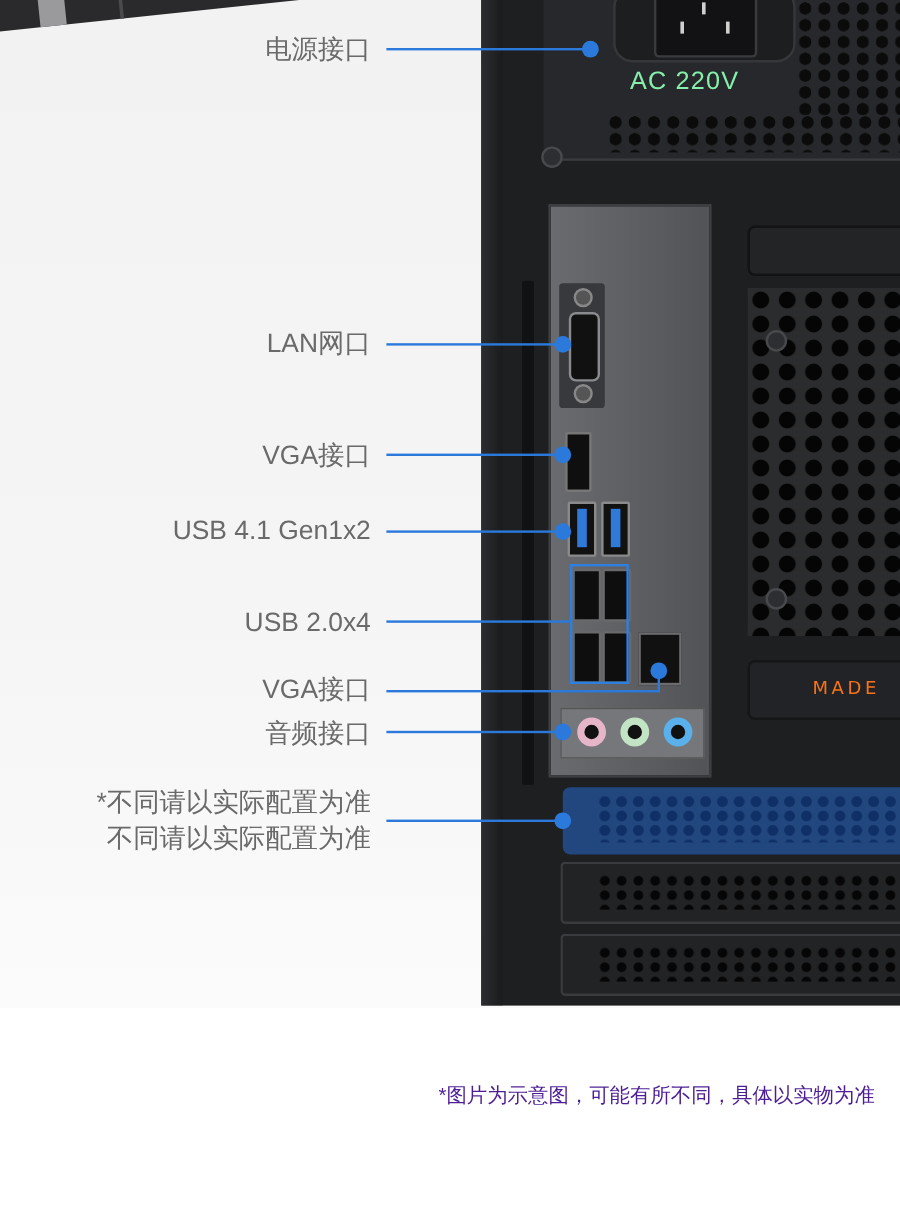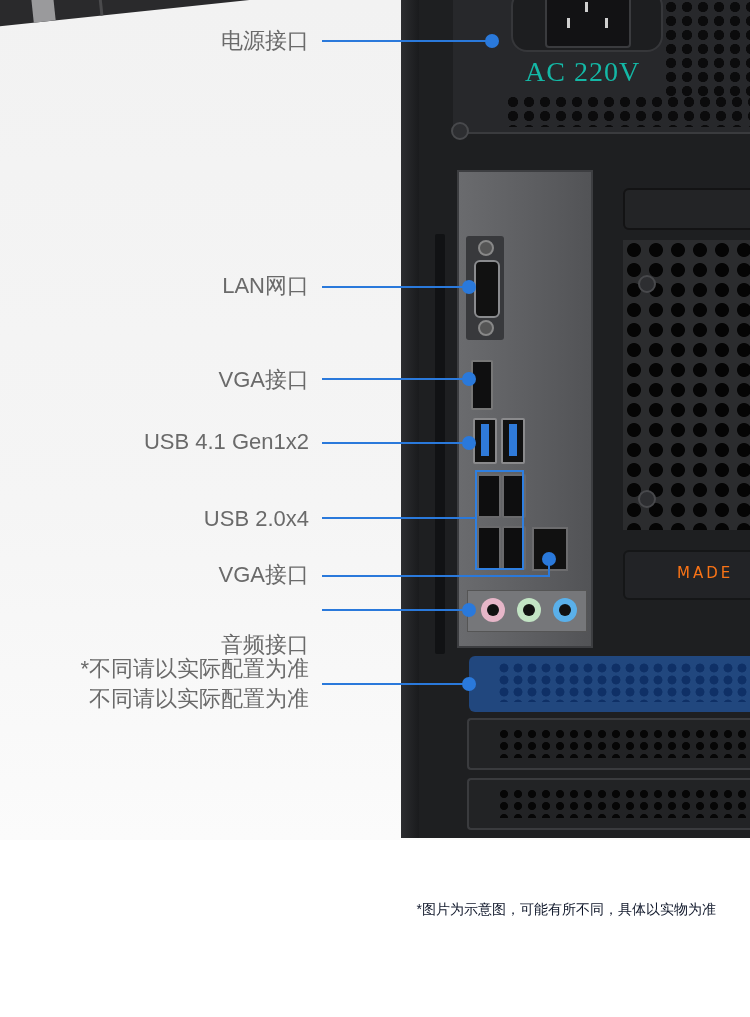--- a/index.html
+++ b/index.html
@@ -10,21 +10,21 @@
   .top-strip .bar2 { position:absolute; top:0; width:3px; height:100%; background:#4a4a4c; left:115px; }
 
   
   .case { position:absolute; left:401px; top:0; width:349px; height:838px; background:#1e1f21; overflow:hidden; }
   .case .edge { position:absolute; left:0; top:0; width:18px; height:838px; background:linear-gradient(90deg,#2c2d30,#1a1b1d); }
   .case .slot-rail { position:absolute; left:34px; top:234px; width:10px; height:420px; background:#111214; border-radius:2px; }
   .psu { position:absolute; left:52px; top:0; width:297px; height:132px; background:#27282b; border-bottom:2px solid #3a3b3e; }
   .psu-socket-plate { position:absolute; left:58px; top:-10px; width:148px; height:58px; background:#1d1e20; border-radius:16px; border:2px solid #36373a; }
   .psu-socket { position:absolute; left:92px; top:-6px; width:82px; height:50px; background:#121214; border-radius:4px; border:2px solid #3a3b3e; }
   .psu-socket i { position:absolute; width:3px; height:10px; background:#cfcfcf; }
-  .ac-label { position:absolute; left:72px; top:56px; color:#14b8a6; font-size:28px; letter-spacing:1px; font-family:Liberation Serif, serif; }
+  .ac-label { position:absolute; left:72px; top:56px; color:#86efac; font-size:21px; letter-spacing:1px; font-family:Liberation Sans, sans-serif; }
   .hex { position:absolute; background-image:radial-gradient(circle at 50% 50%, #0b0b0c 46%, transparent 50%); background-size:16px 14px; }
   .psu .hex1 { left:210px; top:0; width:90px; height:96px; }
   .psu .hex2 { left:52px; top:95px; width:245px; height:32px; }
   .screw { position:absolute; width:14px; height:14px; border-radius:50%; background:#2d2e31; border:2px solid #48494c; }
 
   .io-plate { position:absolute; left:56px; top:170px; width:132px; height:474px; background:linear-gradient(90deg,#6a6b6e,#5c5d60 60%,#525356); border:2px solid #3d3e41; }
   .vga { position:absolute; left:65px; top:236px; width:38px; height:104px; background:#38393c; border-radius:3px; }
   .vga .body { position:absolute; left:8px; top:24px; width:22px; height:54px; background:#111; border:2px solid #8a8b8e; border-radius:6px; }
   .vga .nut { position:absolute; left:12px; width:12px; height:12px; border-radius:50%; background:#555; border:2px solid #888; }
   .hdmi { position:absolute; left:70px; top:360px; width:18px; height:46px; background:#0f0f10; border:2px solid #777; border-radius:2px; }
@@ -44,21 +44,21 @@
   .pcie-blue { position:absolute; left:68px; top:656px; width:281px; height:56px; background:#21477e; border-radius:6px 0 0 6px; }
   .pcie-blue .hex { left:28px; top:6px; width:253px; height:40px; background-size:14px 12px; background-image:radial-gradient(circle,#0f3066 45%, transparent 52%); }
   .pcie { position:absolute; left:66px; width:283px; height:48px; background:#222325; border:2px solid #3a3b3e; border-right:none; border-radius:4px 0 0 4px; }
   .pcie .hex { left:28px; top:8px; width:253px; height:30px; background-size:14px 12px; background-image:radial-gradient(circle,#060606 40%, transparent 48%); }
 
   
   .label { position:absolute; right:441px; color:#6a6a6a; font-size:22px; white-space:nowrap; text-align:right; line-height:28px; }
   .line { position:absolute; height:2px; background:#2a79db; }
   .vline { position:absolute; width:2px; background:#2a79db; }
   .dot { position:absolute; width:14px; height:14px; border-radius:50%; background:#2a79db; }
-  .note { position:absolute; right:34px; top:901px; color:#0f172a; font-size:14px; white-space:nowrap; }
+  .note { position:absolute; right:21px; top:901px; color:#4c1d95; font-size:17px; white-space:nowrap; }
 </style>
 </head>
 <body>
 
 <div class="bg-fade"></div>
 <div class="top-strip">
     <div class="bar"></div>
     <div class="bar2"></div>
   </div>
 
@@ -140,21 +140,21 @@
 <div class="dot" style="left:462px;top:436px;"></div>
 
 <div class="label" style="top:505px;">USB 2.0x4</div>
 <div class="line" style="left:322px;top:517px;width:154px;"></div>
 
 <div class="label" style="top:561px;">VGA接口</div>
 <div class="line" style="left:322px;top:575px;width:228px;"></div>
 <div class="vline" style="left:548px;top:560px;height:17px;"></div>
 <div class="dot" style="left:542px;top:552px;"></div>
 
-<div class="label" style="top:597px;margin-top:34px;">音频接口</div>
+<div class="label" style="top:597px;">音频接口</div>
 <div class="line" style="left:322px;top:609px;width:148px;"></div>
 <div class="dot" style="left:462px;top:603px;"></div>
 
 <div class="label" style="top:655px;">*不同请以实际配置为准</div>
 <div class="label" style="top:685px;">不同请以实际配置为准</div>
 <div class="line" style="left:322px;top:683px;width:148px;"></div>
 <div class="dot" style="left:462px;top:677px;"></div>
 
 <div class="note">*图片为示意图，可能有所不同，具体以实物为准</div>
 

